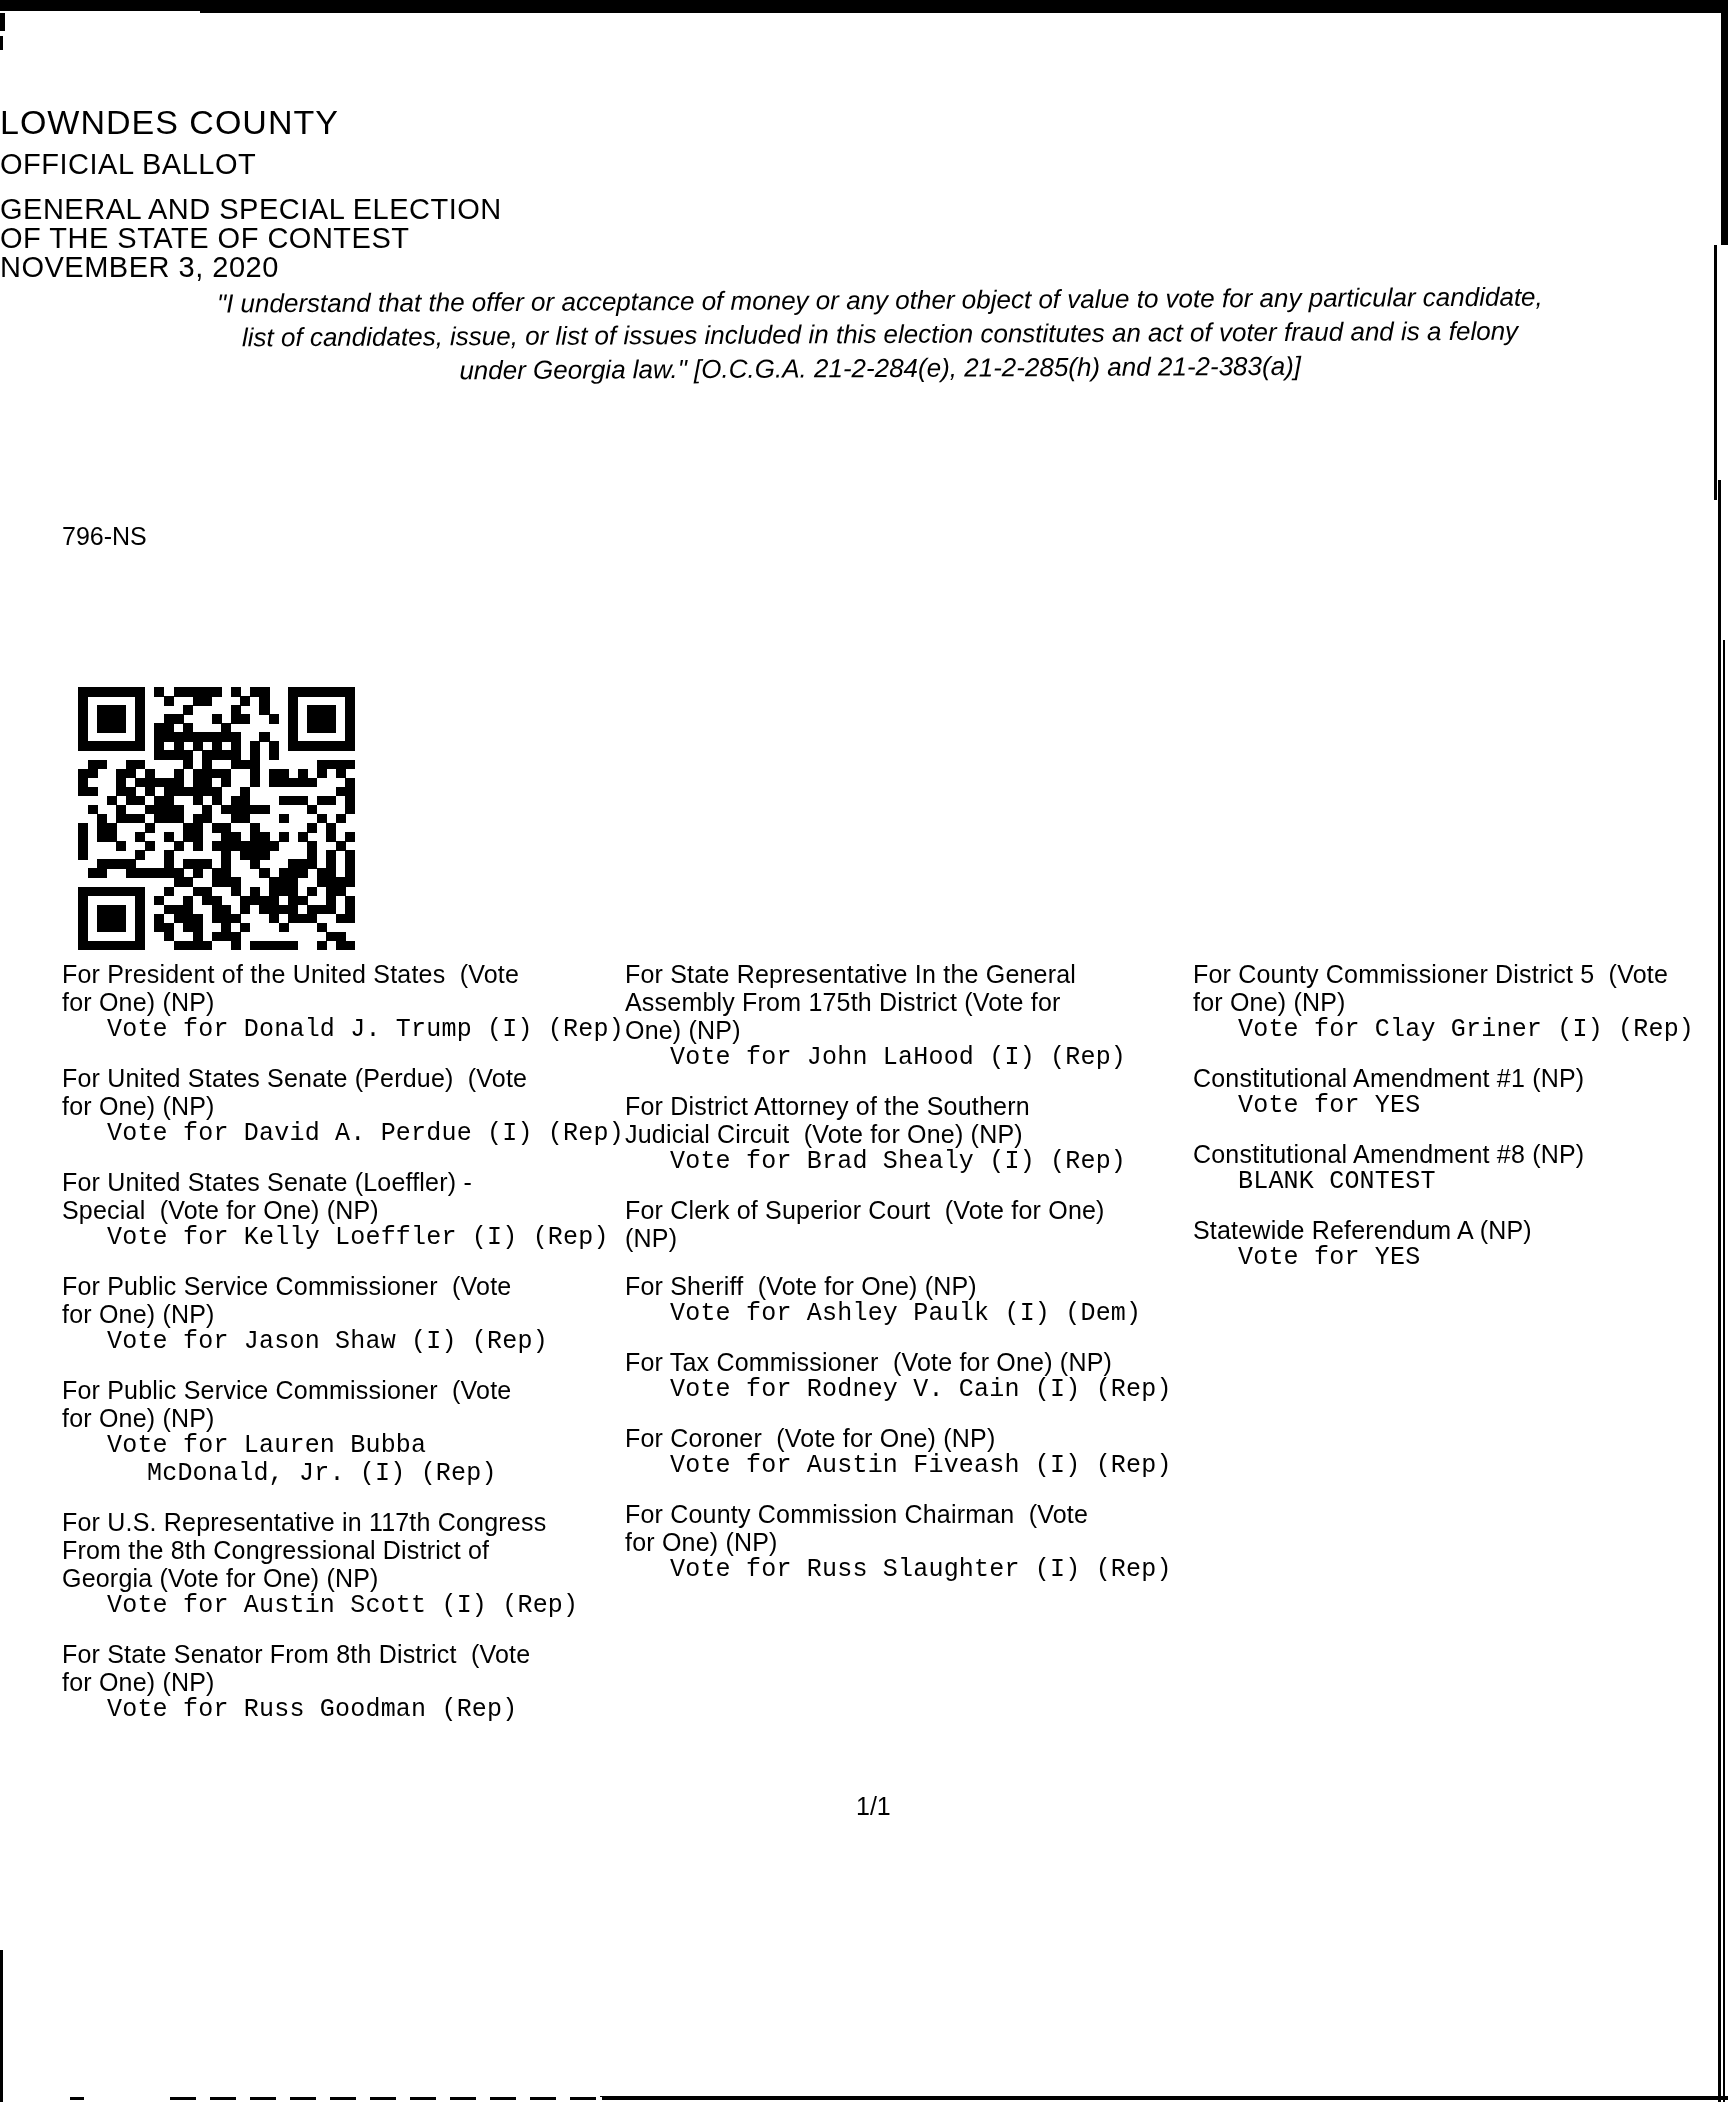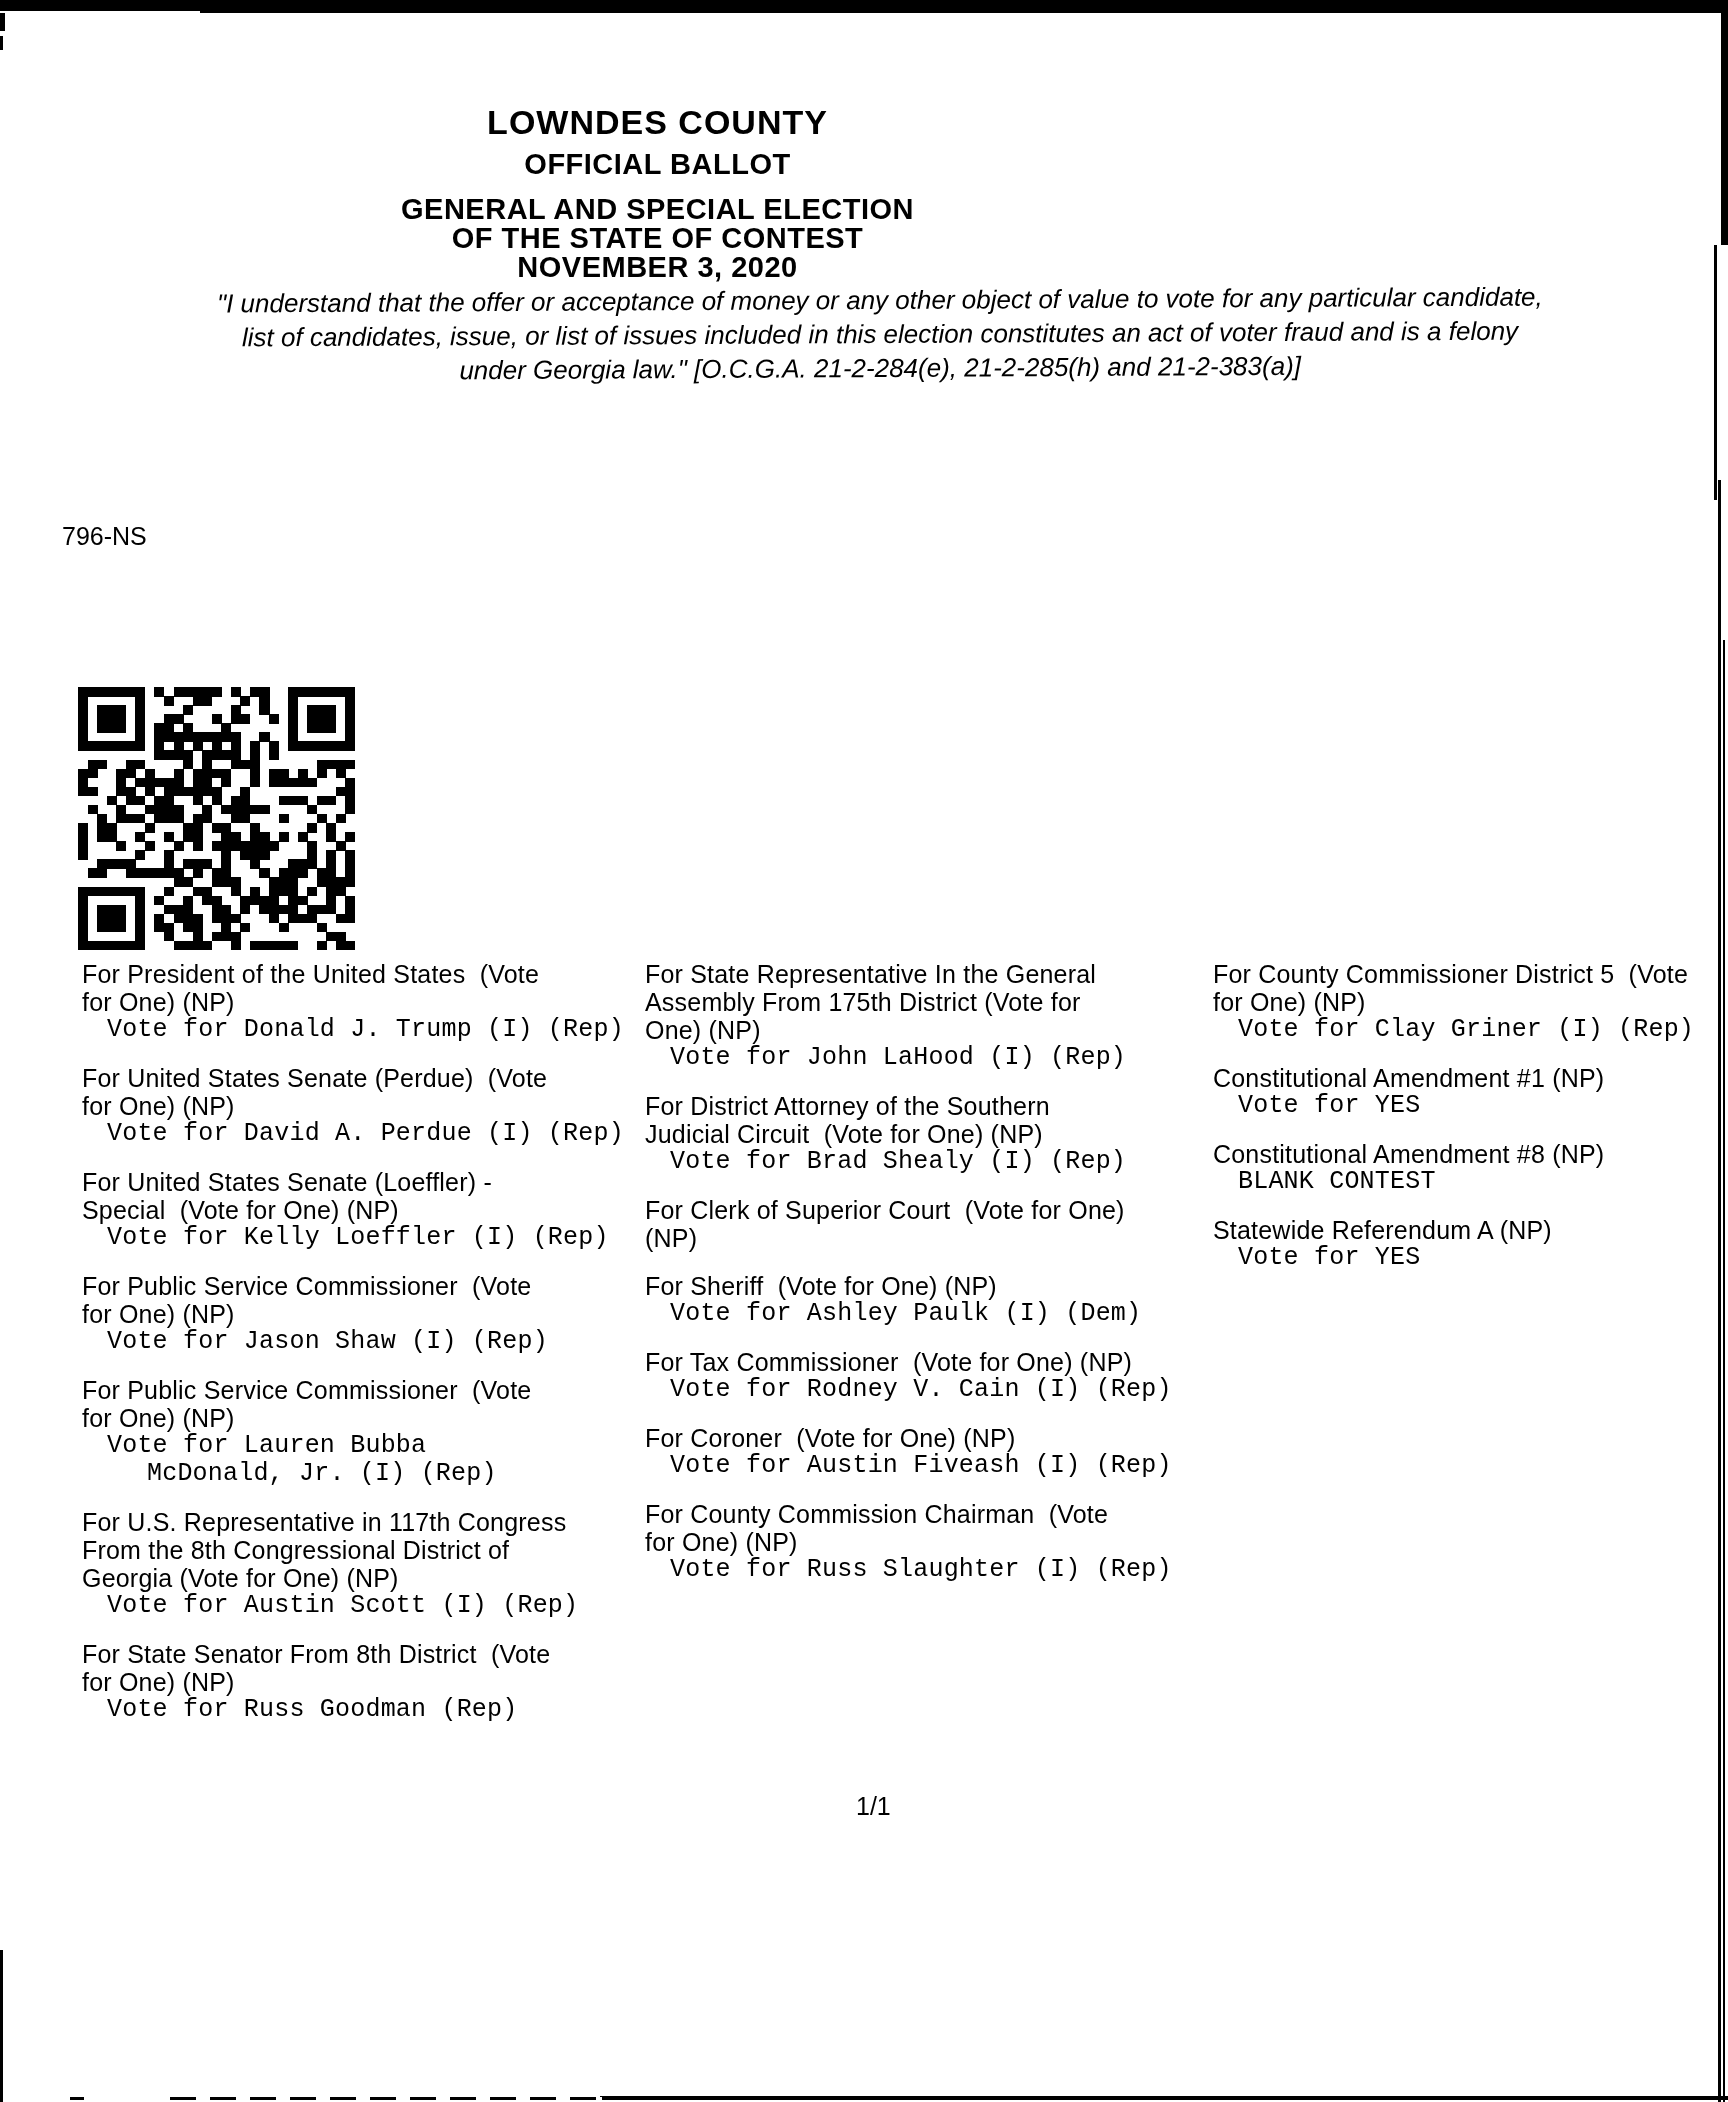--- a/index.html
+++ b/index.html
@@ -15,39 +15,39 @@
   .art-left-top2{left:0;top:36px;width:3px;height:14px;}
   .art-right-a{left:1721px;top:0;width:7px;height:245px;}
   .art-right-b{left:1714px;top:245px;width:3px;height:255px;}
   .art-right-c{left:1718px;top:480px;width:3px;height:1622px;}
   .art-right-d{left:1723px;top:640px;width:2px;height:1462px;}
   .art-bottom-solid{left:600px;top:2096px;width:1128px;height:4px;}
   .art-bottom-dash{left:170px;top:2097px;width:432px;height:3px;background:repeating-linear-gradient(90deg,#000 0 26px,#fff 26px 40px);}
   .art-bottom-dot{left:70px;top:2097px;width:14px;height:3px;}
   .art-left-bottom{left:0;top:1950px;width:3px;height:152px;}
   
-  .header{position:absolute;left:0;top:104px;width:1315px;text-align:center;font-weight:bold;}
+  .header{position:absolute;left:0;top:104px;width:1315px;text-align:left;font-weight:normal;}
   .h-county{font-size:34px;line-height:36px;margin:0 0 10px 0;letter-spacing:1px;}
   .h-ballot{font-size:29px;line-height:29px;margin:0 0 16px 0;letter-spacing:.5px;}
   .h-election{font-size:29px;line-height:29px;margin:0;letter-spacing:.5px;}
   
   .notice{position:absolute;left:40px;top:283px;width:1680px;text-align:center;
     font-style:italic;font-size:26px;line-height:34px;transform:rotate(-0.3deg);}
   
   .ballot-code{position:absolute;left:62px;top:522px;font-size:25px;}
   
   .qr{position:absolute;left:78px;top:687px;width:277px;height:263px;}
   .qr svg{display:block;width:100%;height:100%;}
   
   .col{position:absolute;top:960px;font-size:25px;line-height:28px;letter-spacing:.2px;}
   .col-1{left:62px;width:500px;}
   .col-2{left:625px;width:530px;}
   .col-3{left:1193px;width:560px;}
   .contest{margin:0 0 20px 0;}
-  .c-title{white-space:pre;margin-left:20px;}
+  .c-title{white-space:pre;}
   .c-sel{white-space:pre;padding-left:85px;text-indent:-40px;font-family:Liberation Mono, monospace;}
   
   .page-num{position:absolute;left:864px;top:1792px;width:100px;margin-left:-8px;font-size:25px;}
 </style>
 </head>
 <body>
 
 <div id="page">
 
   <div class="art art-top-bar"></div>

